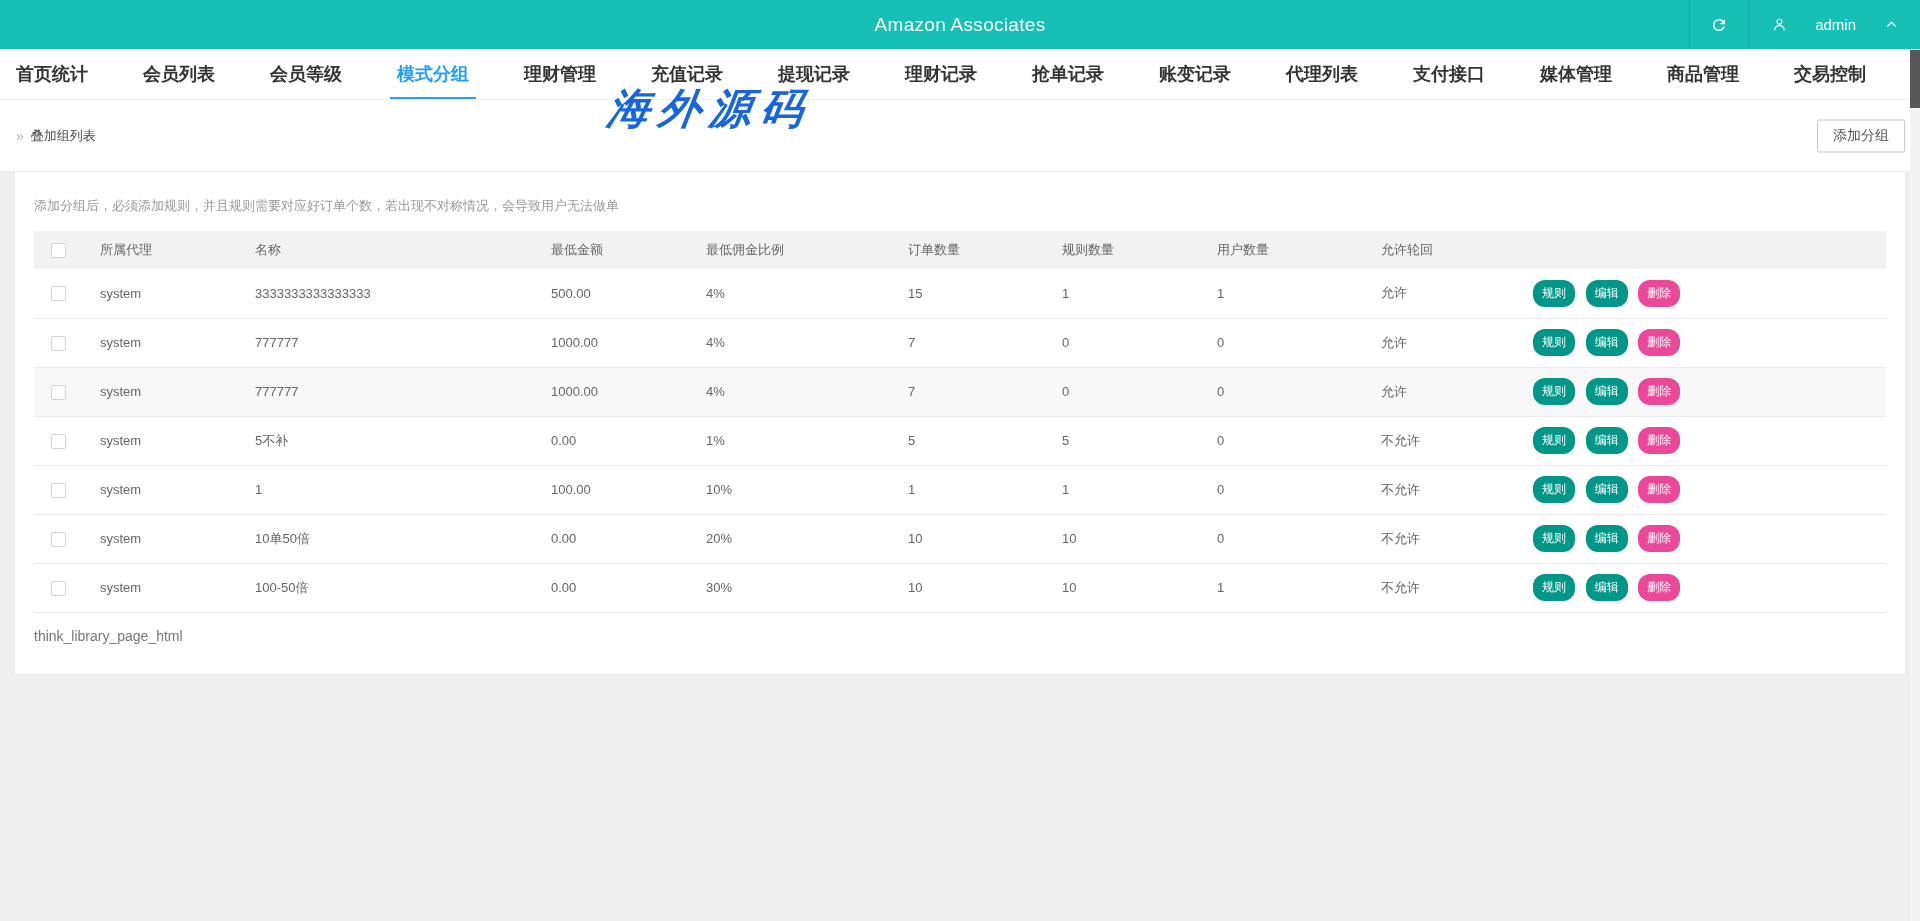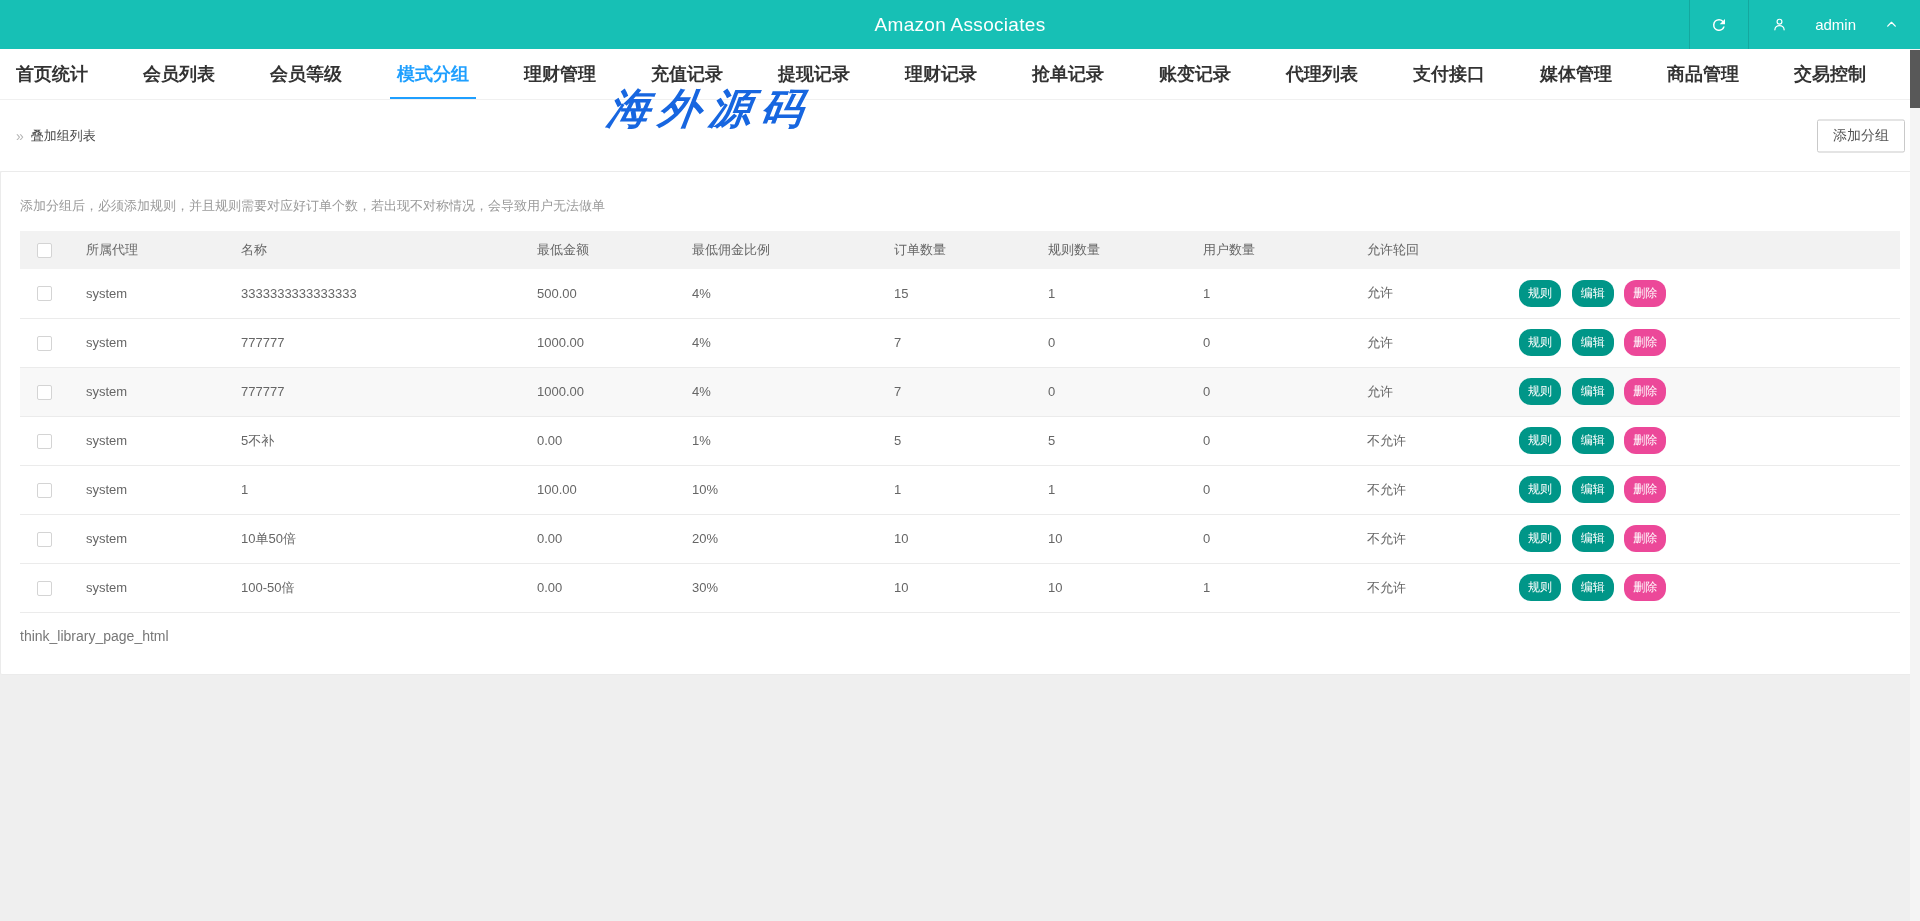--- a/index.html
+++ b/index.html
@@ -26,21 +26,21 @@
   .crumb-arrow { color:#b5b5b5; font-size:14px; margin-right:7px; }
   .crumb-label { color:#4a4a4a; font-size:13px; }
   .add-group-btn { position:absolute; right:15px; top:50%; transform:translateY(-50%); height:33px; padding:6px 15px; background:#fff; border:1px solid #c9c9c9; border-radius:2px; font-size:14px; color:#555; cursor:pointer; font-family:inherit; }
 
   
   .watermark { position:absolute; left:540px; top:88px; width:340px; text-align:center; z-index:5; pointer-events:none; line-height:1; }
   .wm-cn { font-family:"DejaVu Serif","Liberation Serif",serif; font-style:italic; font-weight:bold; font-size:42px; color:#1766e0; letter-spacing:9px; transform:skewX(-8deg); display:block; }
   .wm-url { font-size:25px; font-weight:bold; color:#e80000; display:block; margin-top:2px; letter-spacing:.5px; }
 
   
-  .content { height:750px; padding:0 0; background:#efefef; }
+  .content { height:750px; padding:0 14px; background:#efefef; }
   .card { background:#fff; height:504px; border:1px solid #ebebeb; border-radius:2px; padding:0 19px; }
   .note { padding-top:25px; font-size:13px; color:#9a9a9a; }
 
   table { width:100%; border-collapse:collapse; table-layout:fixed; margin-top:16px; }
   th { background:#f2f2f2; height:38px; font-weight:normal; font-size:13px; color:#666; text-align:left; }
   td { height:49px; font-size:13px; color:#666; border-bottom:1px solid #ebebeb; text-align:left; overflow:hidden; white-space:nowrap; }
   thead th:first-child, tbody td:first-child { padding-left:17px; }
   tbody tr:nth-child(3) { background:#f8f8f8; }
 
   .cb { display:inline-block; width:15px; height:15px; background:#fff; border:1px solid #d4d4d4; border-radius:2px; vertical-align:middle; cursor:pointer; }

